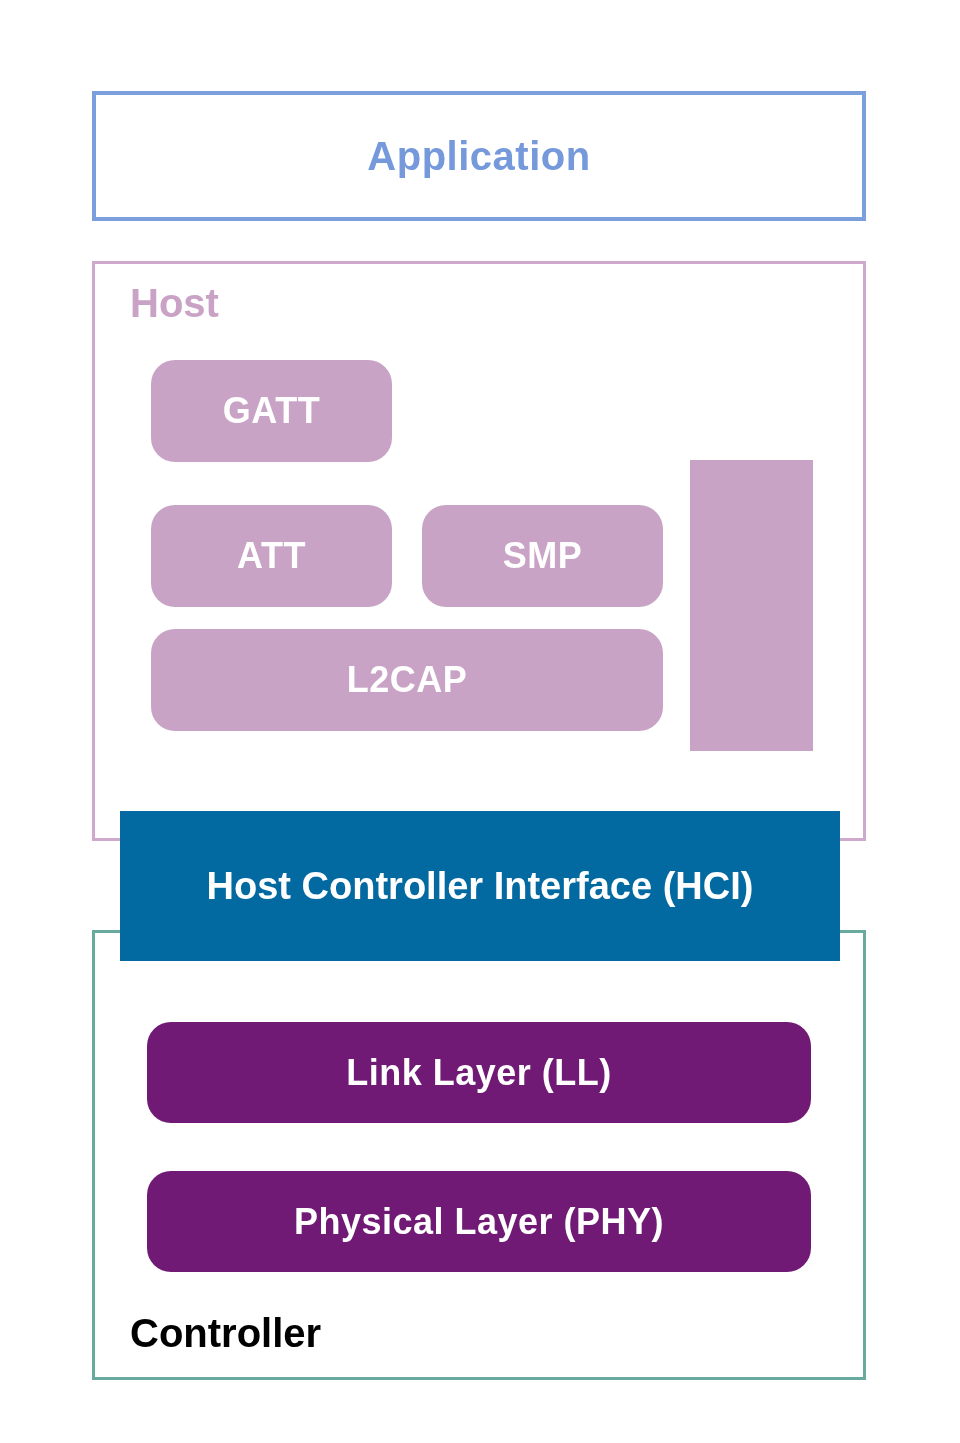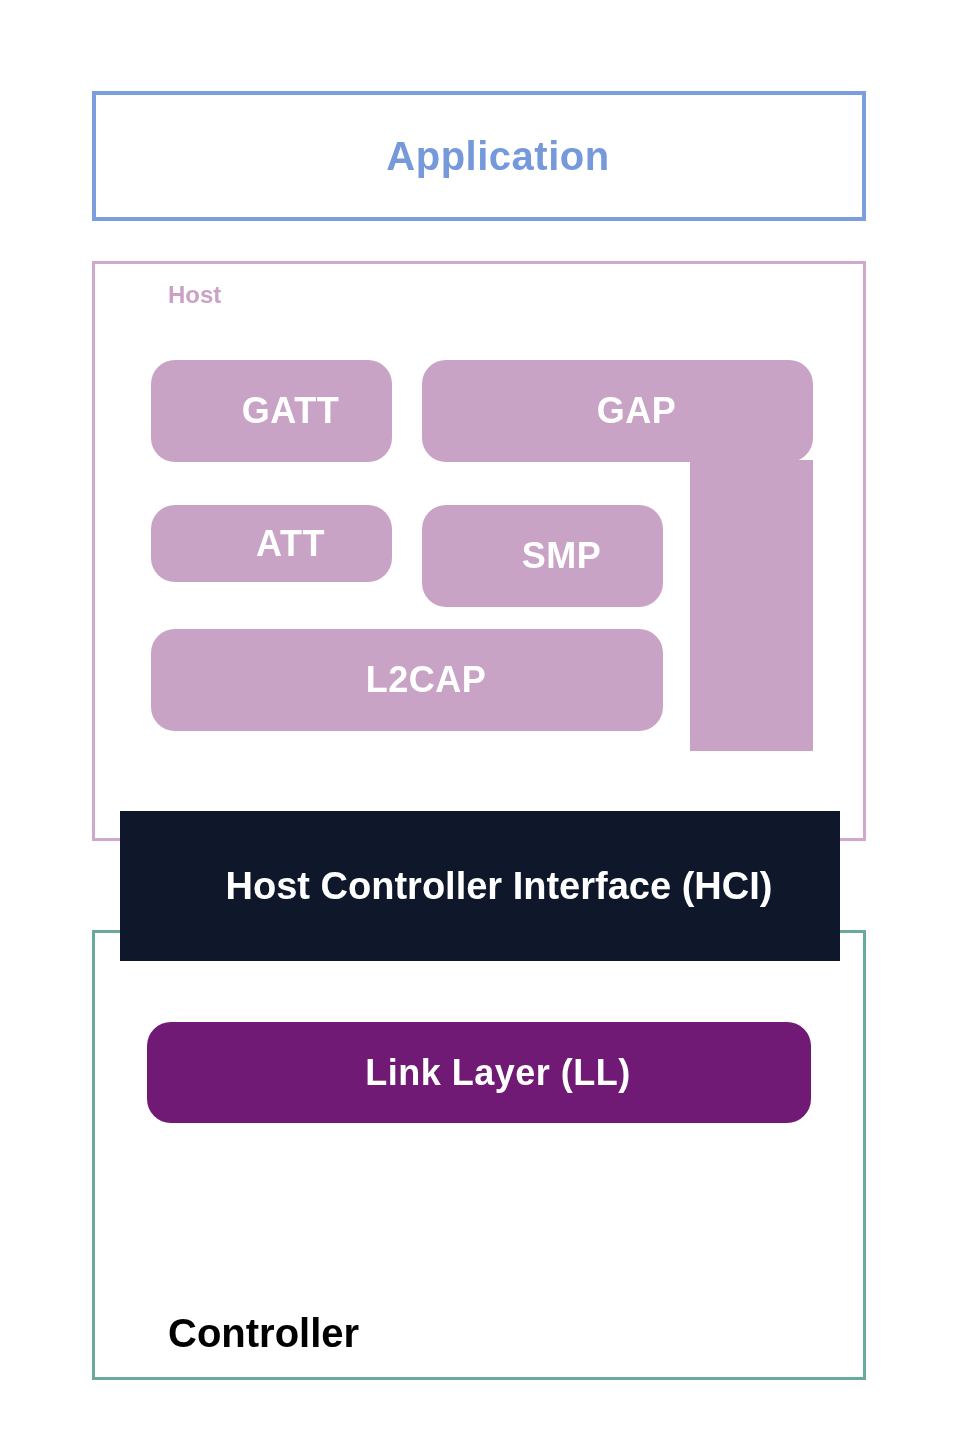--- a/index.html
+++ b/index.html
@@ -8,38 +8,38 @@
     background: #ffffff;
     font-family: "Liberation Sans", sans-serif;
   }
   .canvas {
     position: relative;
     width: 960px;
     height: 1443px;
     background: #ffffff;
     overflow: hidden;
   }
-  .abs { position: absolute; box-sizing: border-box; padding-left: 38px; }
+  .abs { position: absolute; box-sizing: border-box; }
 
   
   .app-box {
     left: 92px; top: 91px; width: 774px; height: 130px;
     border: 4px solid #7b9fdd;
     display: flex; align-items: center; justify-content: center;
   }
   .app-label {
     color: #7599db; font-size: 40px; font-weight: bold; letter-spacing: 0.5px;
   }
   .host-box {
     left: 92px; top: 261px; width: 774px; height: 580px;
     border: 3px solid #d0a8cc;
   }
   .host-label {
     left: 130px; top: 281px;
-    color: #c9a2c5; font-size: 24px; font-weight: bold;
+    color: #c9a2c5; font-size: 40px; font-weight: bold;
   }
   .controller-box {
     left: 92px; top: 930px; width: 774px; height: 450px;
     border: 3px solid #68ab9e;
   }
   .controller-label {
     left: 130px; top: 1311px;
     color: #000000; font-size: 40px; font-weight: bold;
   }
 
@@ -47,27 +47,27 @@
   .block {
     display: flex; align-items: center; justify-content: center;
     color: #ffffff; font-size: 36px; font-weight: bold; letter-spacing: 0.5px; border-radius: 24px;
   }
   .mauve { background: #c9a3c5; }
   .teal  { background: #701a75; }
 
   .gatt  { left: 151px; top: 360px; width: 241px; height: 102px; }
   .gap   { left: 422px; top: 360px; width: 391px; height: 102px; }
   .gap-arm { left: 690px; top: 460px; width: 123px; height: 291px; }
-  .att   { left: 151px; top: 505px; width: 241px; height: 77px; }
+  .att   { left: 151px; top: 505px; width: 241px; height: 102px; }
   .smp   { left: 422px; top: 505px; width: 241px; height: 102px; }
   .l2cap { left: 151px; top: 629px; width: 512px; height: 102px; }
 
   .hci {
     left: 120px; top: 811px; width: 720px; height: 150px;
-    background: #0f172a;
+    background: #0369a1;
     display: flex; align-items: center; justify-content: center;
     color: #ffffff; font-size: 38px; font-weight: bold;
     z-index: 5;
   }
 
   .ll  { left: 147px; top: 1022px; width: 664px; height: 101px; }
   .phy { left: 147px; top: 1171px; width: 664px; height: 101px; }
 </style>
 </head>
 <body>
@@ -78,23 +78,20 @@
     <span class="app-label">Application</span>
   </div>
 
   <div class="abs host-box"></div>
   <span class="abs host-label">Host</span>
 
   <div class="abs block mauve gatt">
     <span>GATT</span>
   </div>
 
-  <div class="abs block mauve gap">
-    <span>GAP</span>
-  </div>
   <div class="abs mauve gap-arm"></div>
 
   <div class="abs block mauve att">
     <span>ATT</span>
   </div>
 
   <div class="abs block mauve smp">
     <span>SMP</span>
   </div>
 
@@ -105,16 +102,19 @@
   <div class="abs hci">
     <span>Host Controller Interface (HCI)</span>
   </div>
 
   <div class="abs controller-box"></div>
 
   <div class="abs block teal ll">
     <span>Link Layer (LL)</span>
   </div>
 
+  <div class="abs block teal phy">
+    <span>Physical Layer (PHY)</span>
+  </div>
 
   <span class="abs controller-label">Controller</span>
 
 </div>
 
 </body></html>

